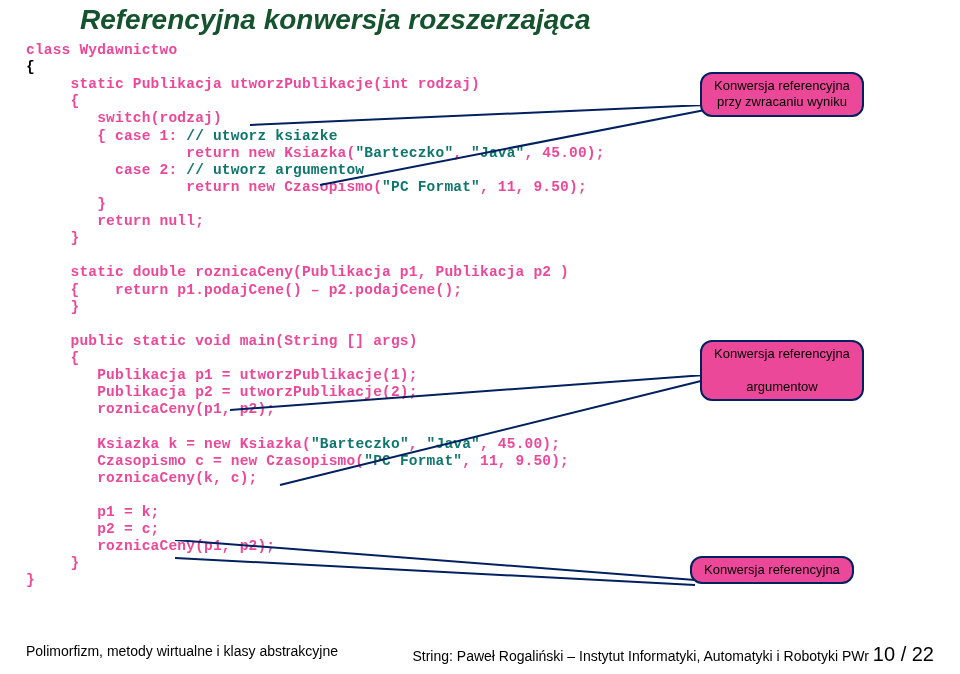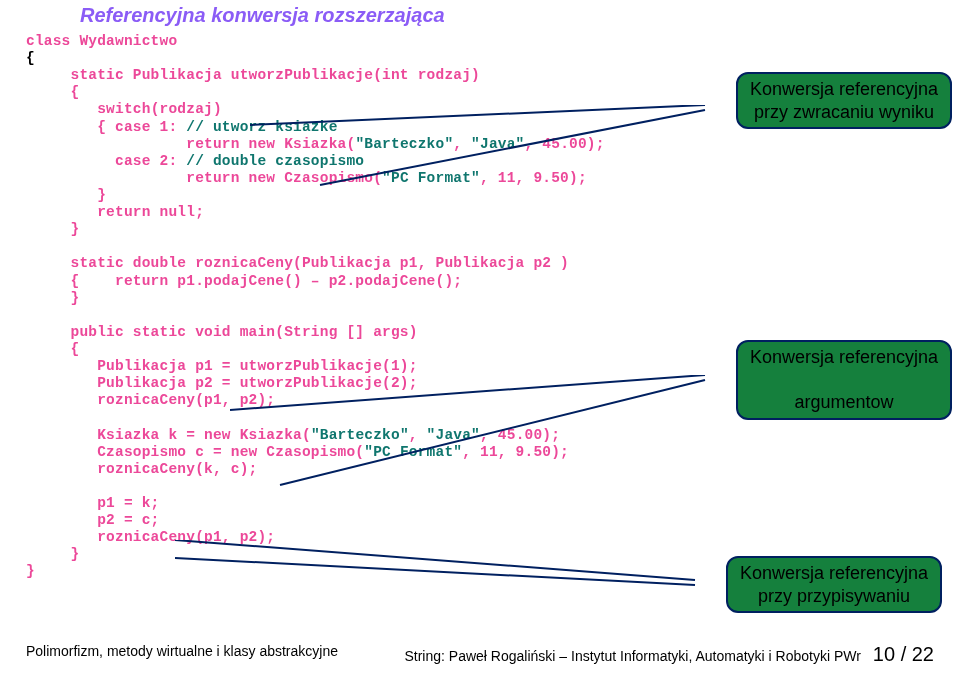--- a/index.html
+++ b/index.html
@@ -6,77 +6,76 @@
     margin: 0;
     padding: 0;
     width: 960px;
     height: 674px;
     background: white;
     font-family: Arial, sans-serif;
     position: relative;
     overflow: hidden;
   }
   .title {
-    font-size: 20px;
+    font-size: 28px;
     font-weight: bold;
     font-style: italic;
-    color: #8b5cf6;
+    color: #14532d;
     padding: 4px 0 6px 80px;
   }
   .code-block {
     font-family: "Courier New", monospace;
     font-size: 14.5px;
     font-weight: bold;
     line-height: 1.18;
     white-space: pre;
     padding-left: 26px;
     letter-spacing: 0.2px;
   }
   .kw { color: #ec4899; }
   .str { color: #0f766e; }
   .callout {
     position: absolute;
     border: 2px solid #002060;
     border-radius: 12px;
-    background: #15803d;
+    background: #ec4899;
     padding: 4px 12px;
-    font-size: 18px;
+    font-size: 13px;
     text-align: center;
     line-height: 1.25;
-    margin-left: 36px;
   }
   .tail {
     position: absolute;
     pointer-events: none;
   }
   .footer {
     position: absolute;
     bottom: 8px;
     left: 0;
     right: 0;
     padding: 0 26px;
     font-size: 14px;
   }
   .footer-left { float: left; }
   .footer-right { float: right; }
-  .page-no { font-size: 20px; margin-left: 8px; }
+  .page-no { font-size: 20px; }
 </style>
 </head>
 <body>
 
 <div class="title">Referencyjna konwersja rozszerzająca</div>
 
 <div class="code-block"><span class="kw">class Wydawnictwo</span>
 <span>{</span>
 <span class="kw">     static Publikacja utworzPublikacje(</span><span class="kw">int</span><span class="kw"> rodzaj)</span>
 <span class="kw">     {</span>
 <span class="kw">        switch</span><span class="kw">(rodzaj)</span>
 <span class="kw">        { </span><span class="kw">case</span><span class="kw"> 1: </span><span class="str">// utworz ksiazke</span>
 <span class="kw">                  return new</span><span class="kw"> Ksiazka(</span><span class="str">"Barteczko"</span><span class="kw">, </span><span class="str">"Java"</span><span class="kw">, 45.00);</span>
-<span class="kw">          case</span><span class="kw"> 2: </span><span class="str">// double czasopismo</span>
+<span class="kw">          case</span><span class="kw"> 2: </span><span class="str">// utworz argumentow</span>
 <span class="kw">                  return new</span><span class="kw"> Czasopismo(</span><span class="str">"PC Format"</span><span class="kw">, 11, 9.50);</span>
 <span class="kw">        }</span>
 <span class="kw">        return </span><span class="kw">null</span><span class="kw">;</span>
 <span class="kw">     }</span>
 <span></span>
 <span class="kw">     static double</span><span class="kw"> roznicaCeny(Publikacja p1, Publikacja p2 )</span>
 <span class="kw">     {    </span><span class="kw">return</span><span class="kw"> p1.podajCene() – p2.podajCene();</span>
 <span class="kw">     }</span>
 <span></span>
 <span class="kw">     public static void</span><span class="kw"> main(String [] args)</span>
@@ -113,21 +112,20 @@
   <br>
   <span>argumentow</span>
 </div>
 
 <svg class="tail" style="left:175px;top:540px;width:530px;height:65px">
   <line x1="0" y1="0" x2="520" y2="40" stroke="#002060" stroke-width="2"></line>
   <line x1="0" y1="18" x2="520" y2="45" stroke="#002060" stroke-width="2"></line>
 </svg>
 <div class="callout" style="left:690px;top:556px">
   <span>Konwersja referencyjna</span><br>
-  <span>przy  przypisywaniu</span>
 </div>
 
 <div class="footer">
   <span class="footer-left">Polimorfizm, metody wirtualne i klasy abstrakcyjne</span>
   <span class="footer-right">
     <span>String: Paweł Rogaliński – Instytut Informatyki, Automatyki i Robotyki PWr </span><span class="page-no">10 / 22</span>
   </span>
 </div>
 
 </body></html>

